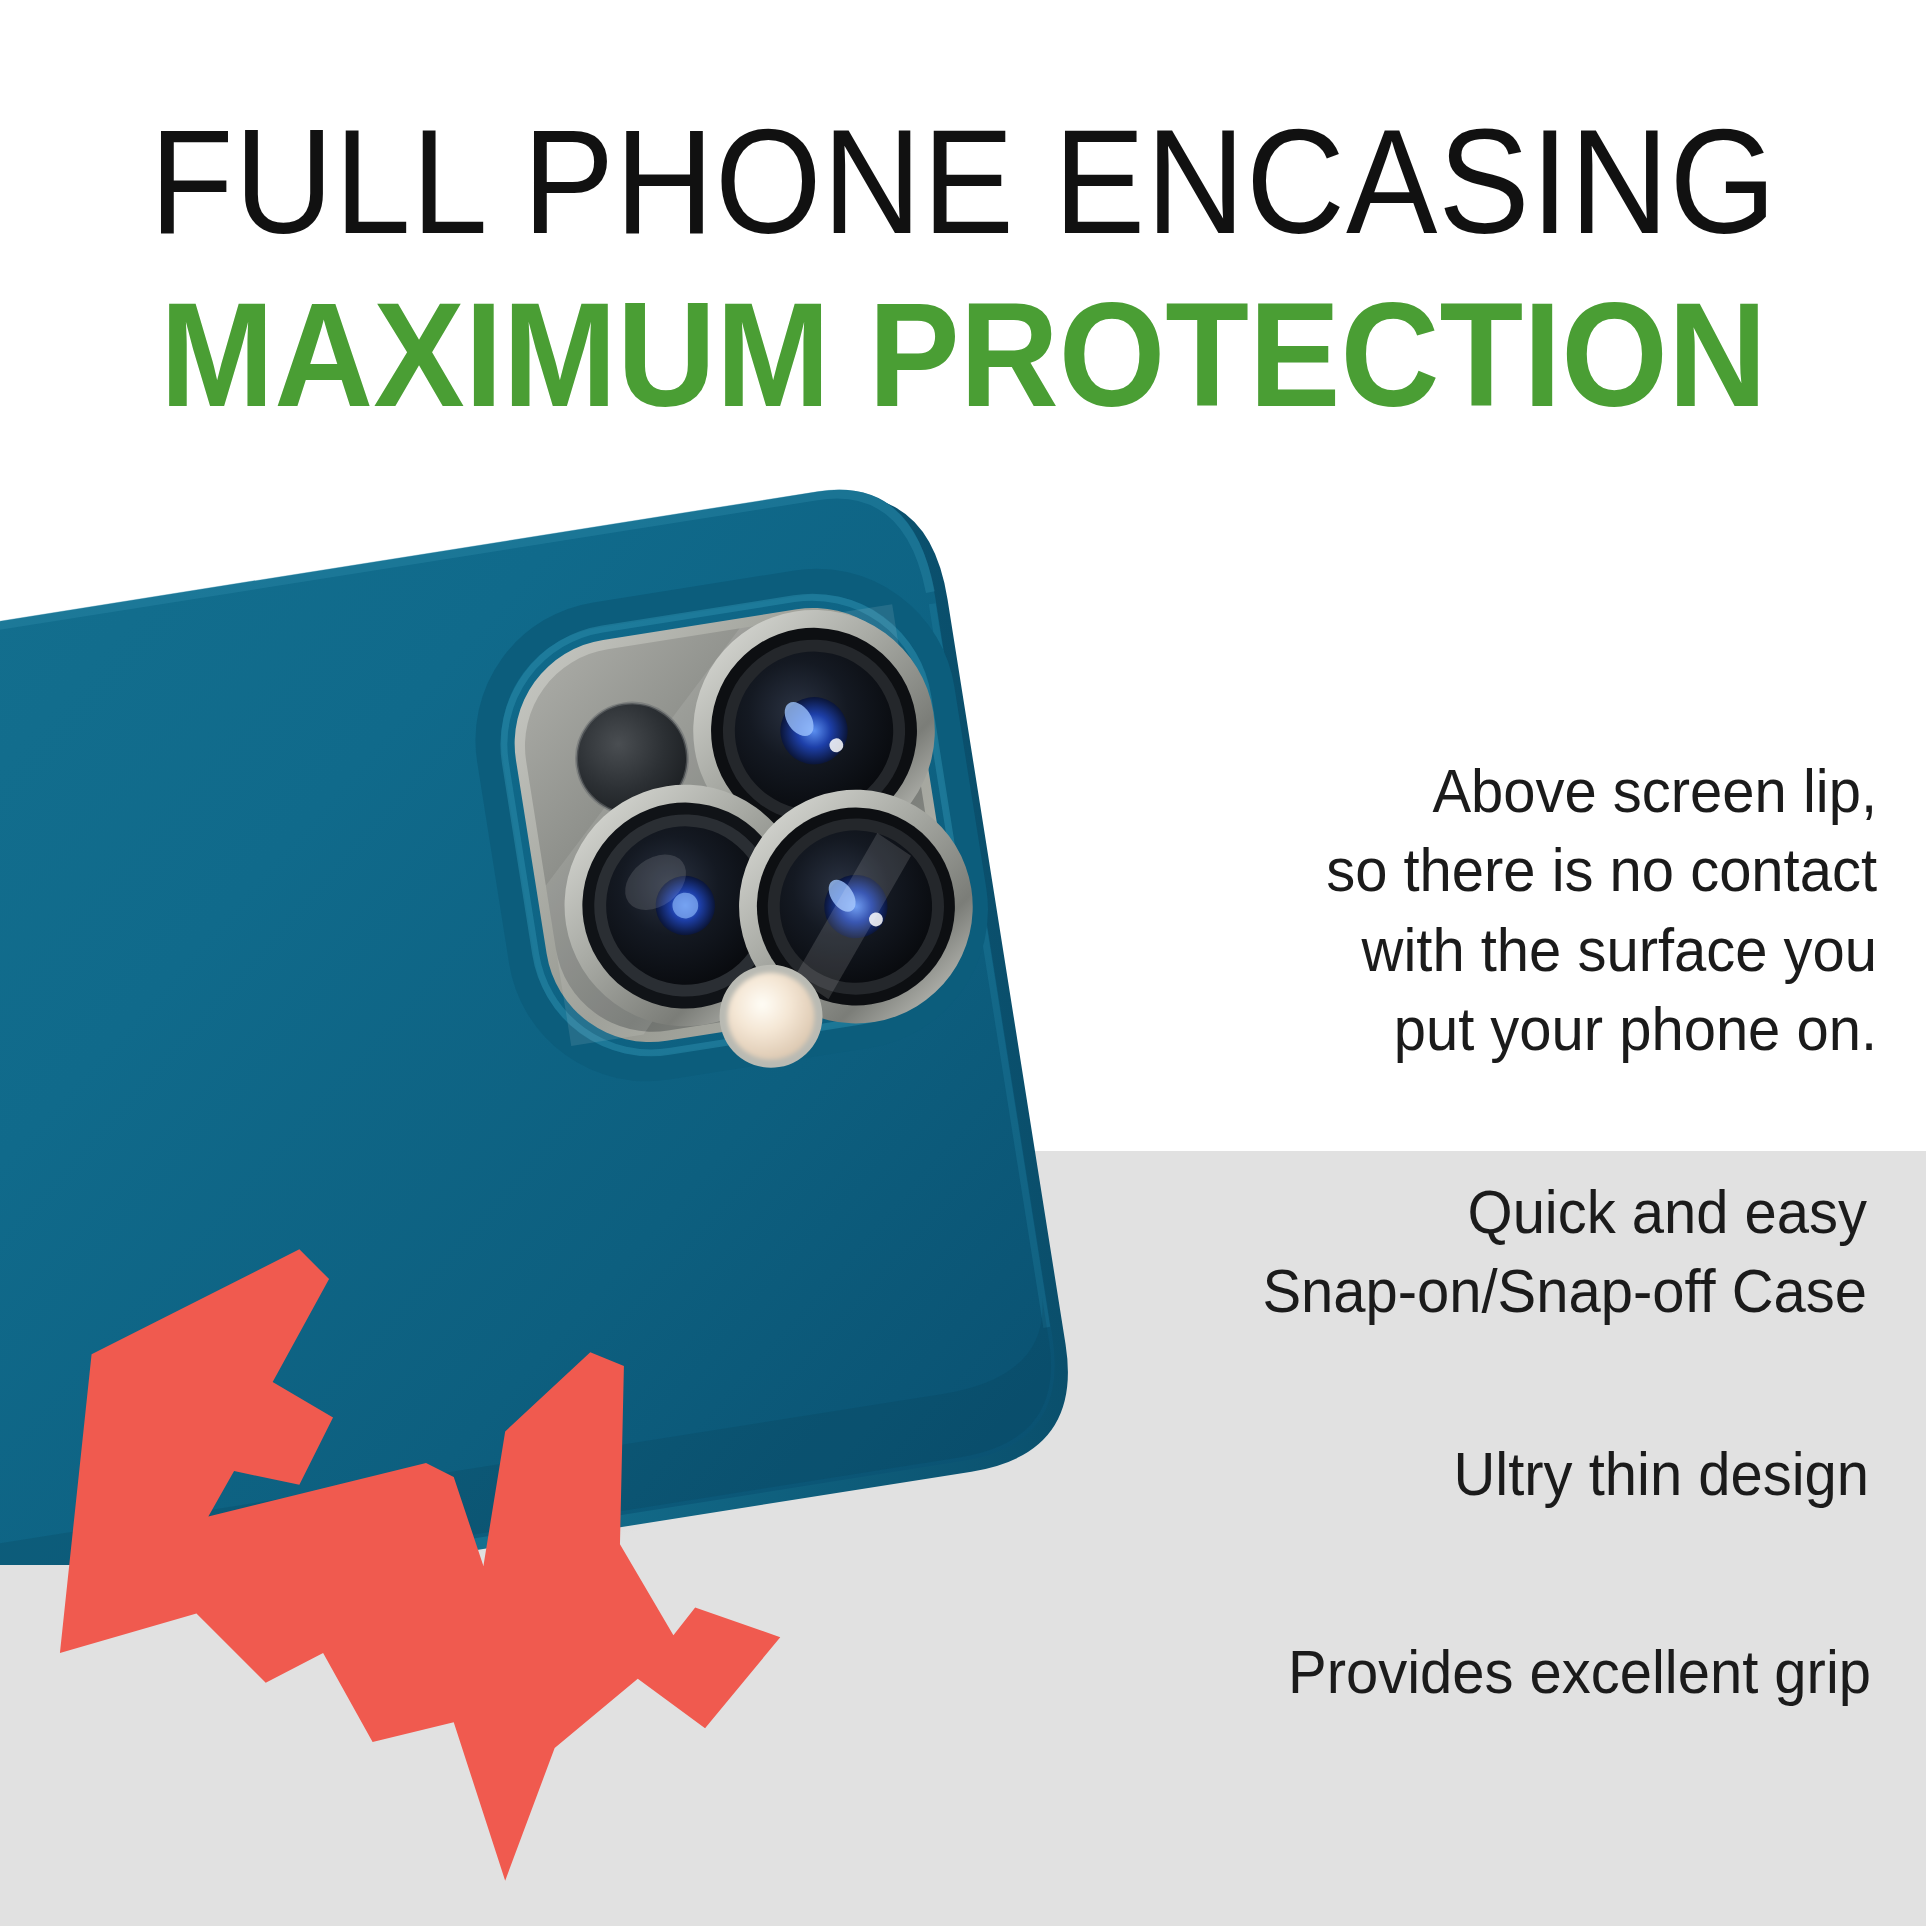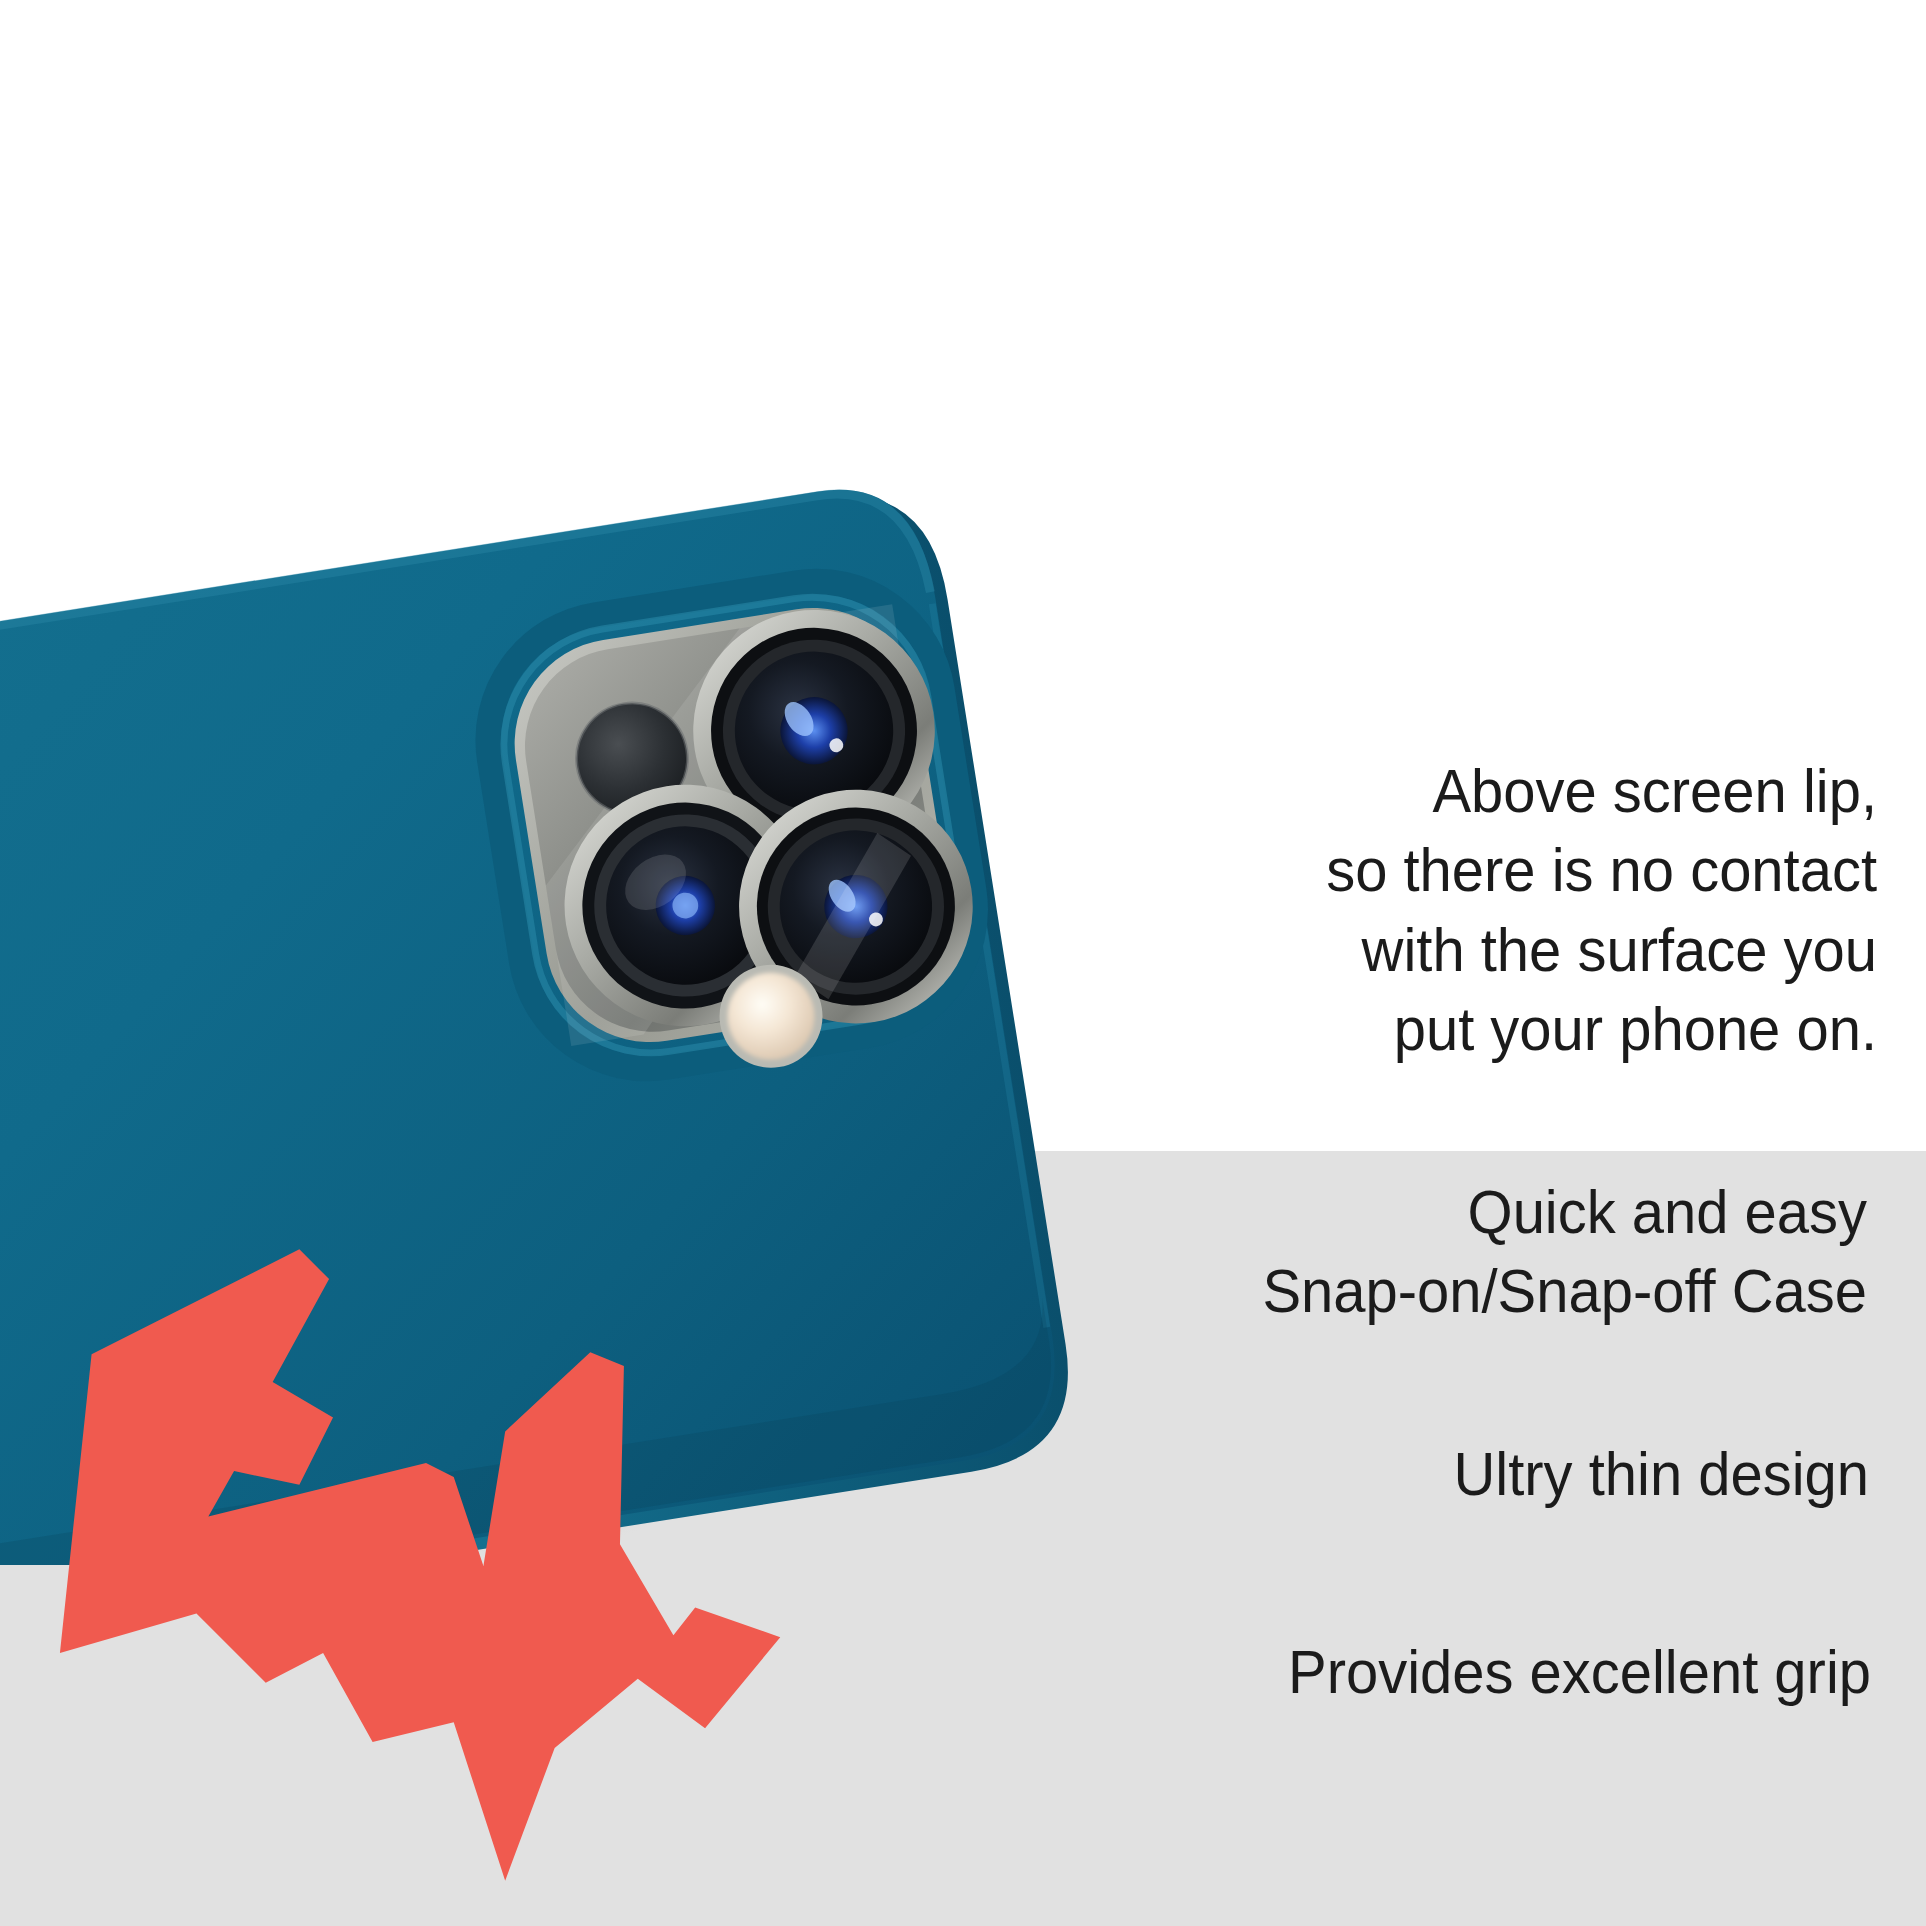--- a/index.html
+++ b/index.html
@@ -60,20 +60,24 @@
   #zig-wrap{position:absolute;left:40px;top:1188px;width:871px;height:752px;}
 </style>
 </head>
 <body>
 
 <div id="stage">
 
   <div class="band-top"></div>
   <div class="band-bottom"></div>
 
+  <div class="headline">
+    <span class="head-line1">FULL PHONE ENCASING</span>
+    <span class="head-line2">MAXIMUM PROTECTION</span>
+  </div>
 
   <div id="phone-wrap">
     <svg class="phone-svg" width="1089" height="1139" viewBox="0 0 1100 1150">
       <defs>
 
         <linearGradient id="caseGrad" x1="0" y1="0" x2="1" y2="1">
           <stop offset="0%" stop-color="#14708f"></stop>
           <stop offset="35%" stop-color="#106a8b"></stop>
           <stop offset="70%" stop-color="#0d5f7f"></stop>
           <stop offset="100%" stop-color="#0a5171"></stop>

